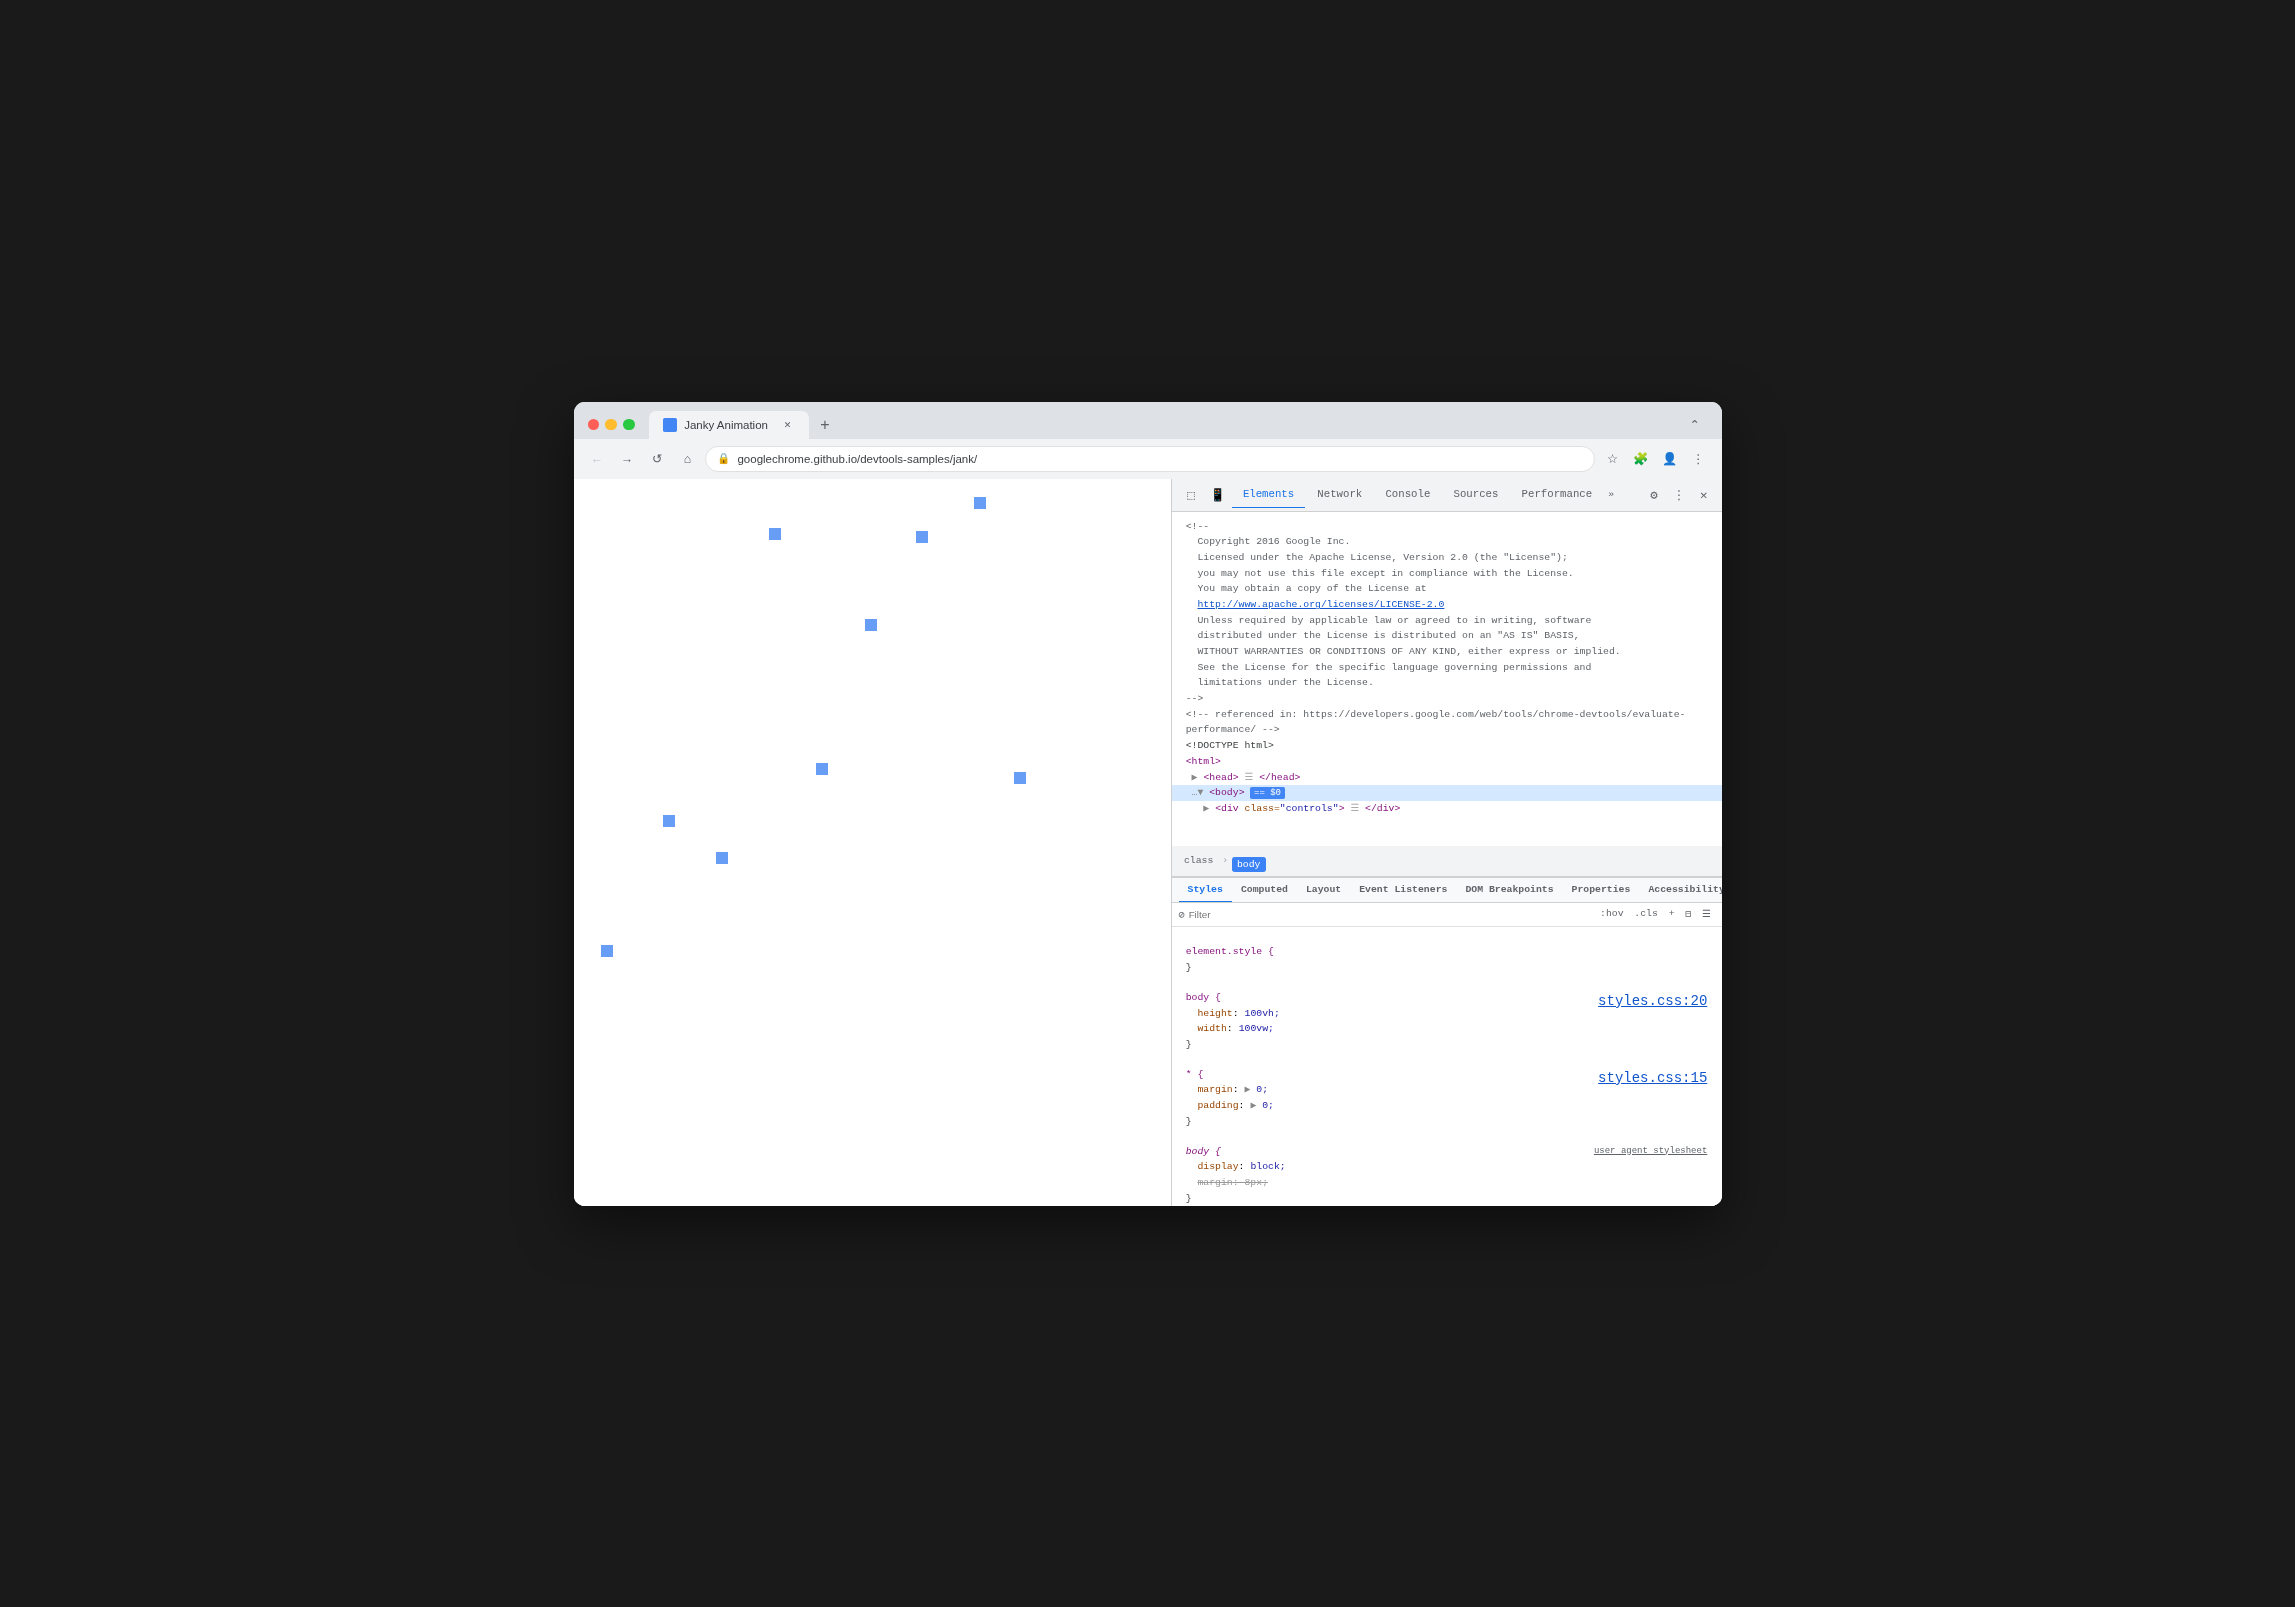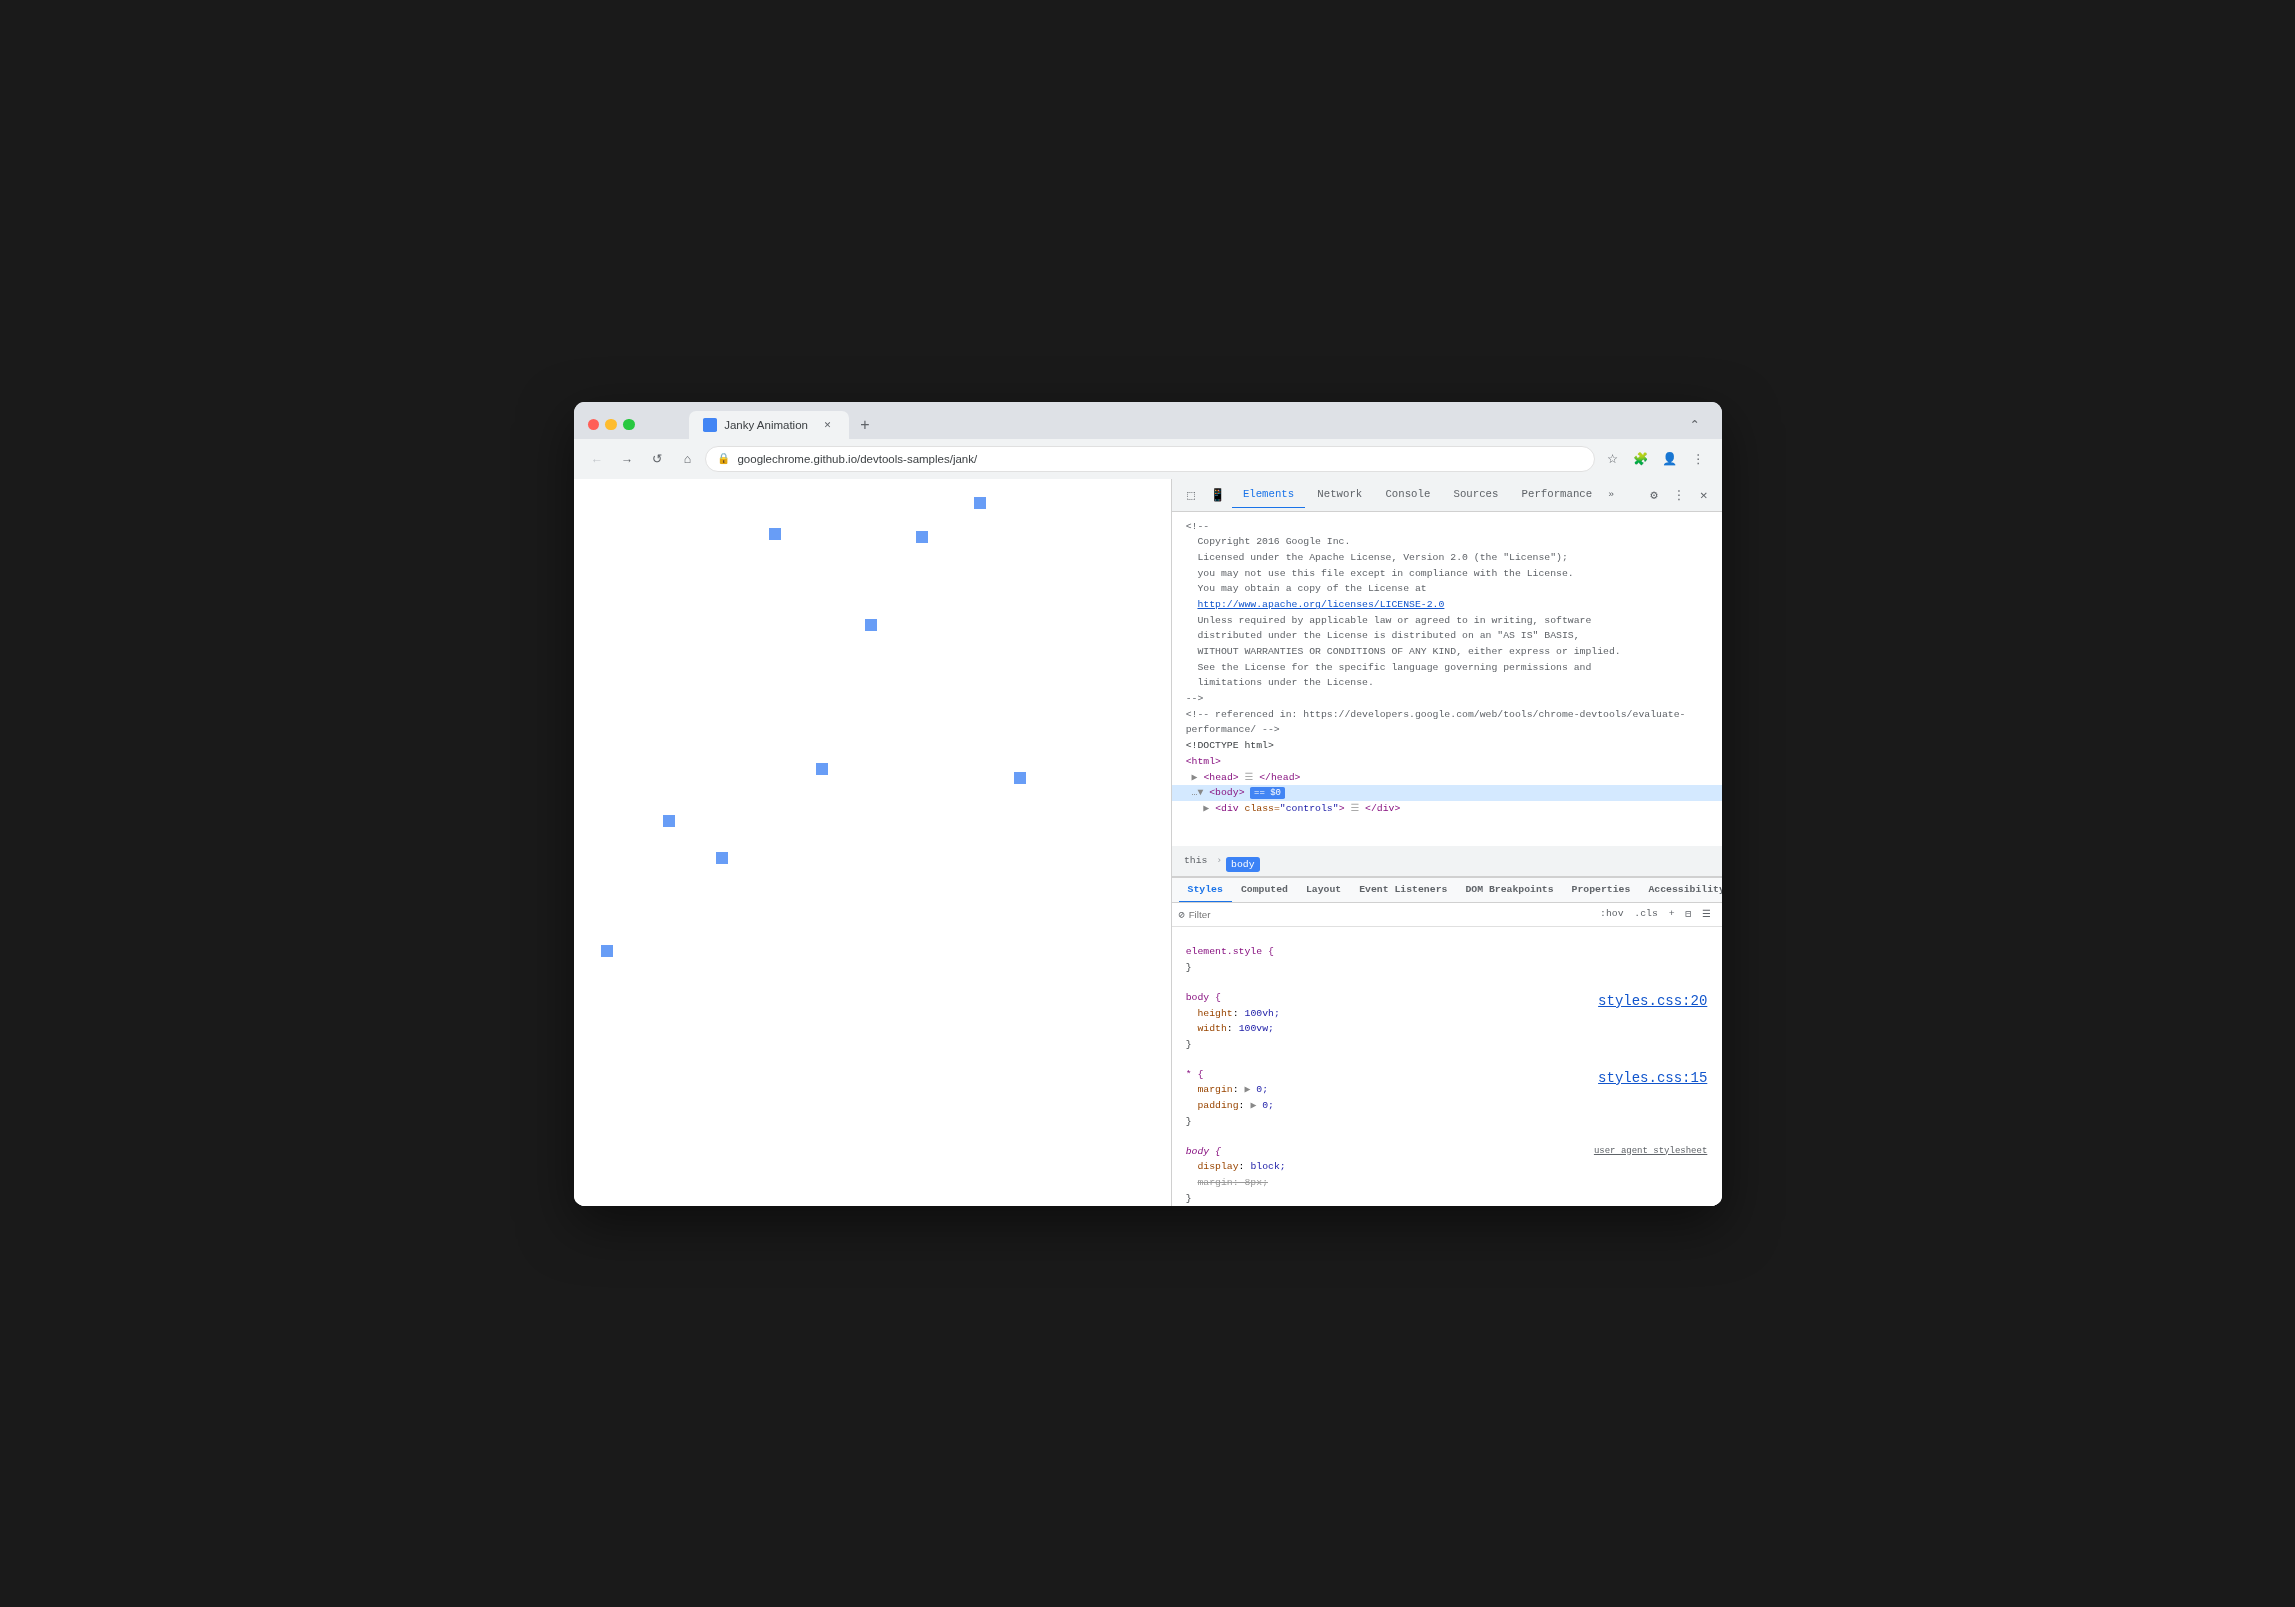--- a/index.html
+++ b/index.html
@@ -46,21 +46,20 @@
       border-radius: 50%;
     }
     .tl-red { background: #ff5f57; }
     .tl-yellow { background: #febc2e; }
     .tl-green { background: #28c840; }
 
     .tab-bar {
       display: flex;
       align-items: center;
       flex: 1;
-      margin-left: 40px;
     }
 
     .tab {
       background: #f1f3f4;
       border-radius: 7.1px 7.1px 0 0;
       padding: 7.1px 14.2px;
       display: flex;
       align-items: center;
       gap: 7.1px;
       font-size: 11.5px;
@@ -540,21 +539,21 @@
         <div class="source-line c-comment">&lt;!-- referenced in: https://developers.google.com/web/tools/chrome-devtools/evaluate-</div>
         <div class="source-line c-comment">performance/ --&gt;</div>
         <div class="source-line">&lt;!DOCTYPE html&gt;</div>
         <div class="source-line"><span class="c-tag">&lt;html&gt;</span></div>
         <div class="source-line"> <span style="color:#888">▶</span> <span class="c-tag">&lt;head&gt;</span> <span style="color:#aaa">☰</span> <span class="c-tag">&lt;/head&gt;</span></div>
         <div class="source-line c-selected"> <span style="color:#888">…▼</span> <span class="c-tag">&lt;body&gt;</span> <span style="background:#4285f4;color:#fff;padding:0.9px 3.6px;border-radius:1.8px;font-size:9px">== $0</span></div>
         <div class="source-line">   <span style="color:#888">▶</span> <span class="c-tag">&lt;div</span> <span class="c-attr">class=</span><span class="c-string">"controls"</span><span class="c-tag">&gt;</span> <span style="color:#aaa">☰</span> <span class="c-tag">&lt;/div&gt;</span></div>
       </div>
 
       <div class="breadcrumb-bar">
-        <span class="breadcrumb-item">this</span>
+        <span class="breadcrumb-item">class</span>
         <span class="breadcrumb-arrow">›</span>
         <span class="breadcrumb-item selected">body</span>
       </div>
 
       <div class="styles-section">
 
         <div class="styles-tabs">
           <div class="styles-tab active">Styles</div>
           <div class="styles-tab">Computed</div>
           <div class="styles-tab">Layout</div>

